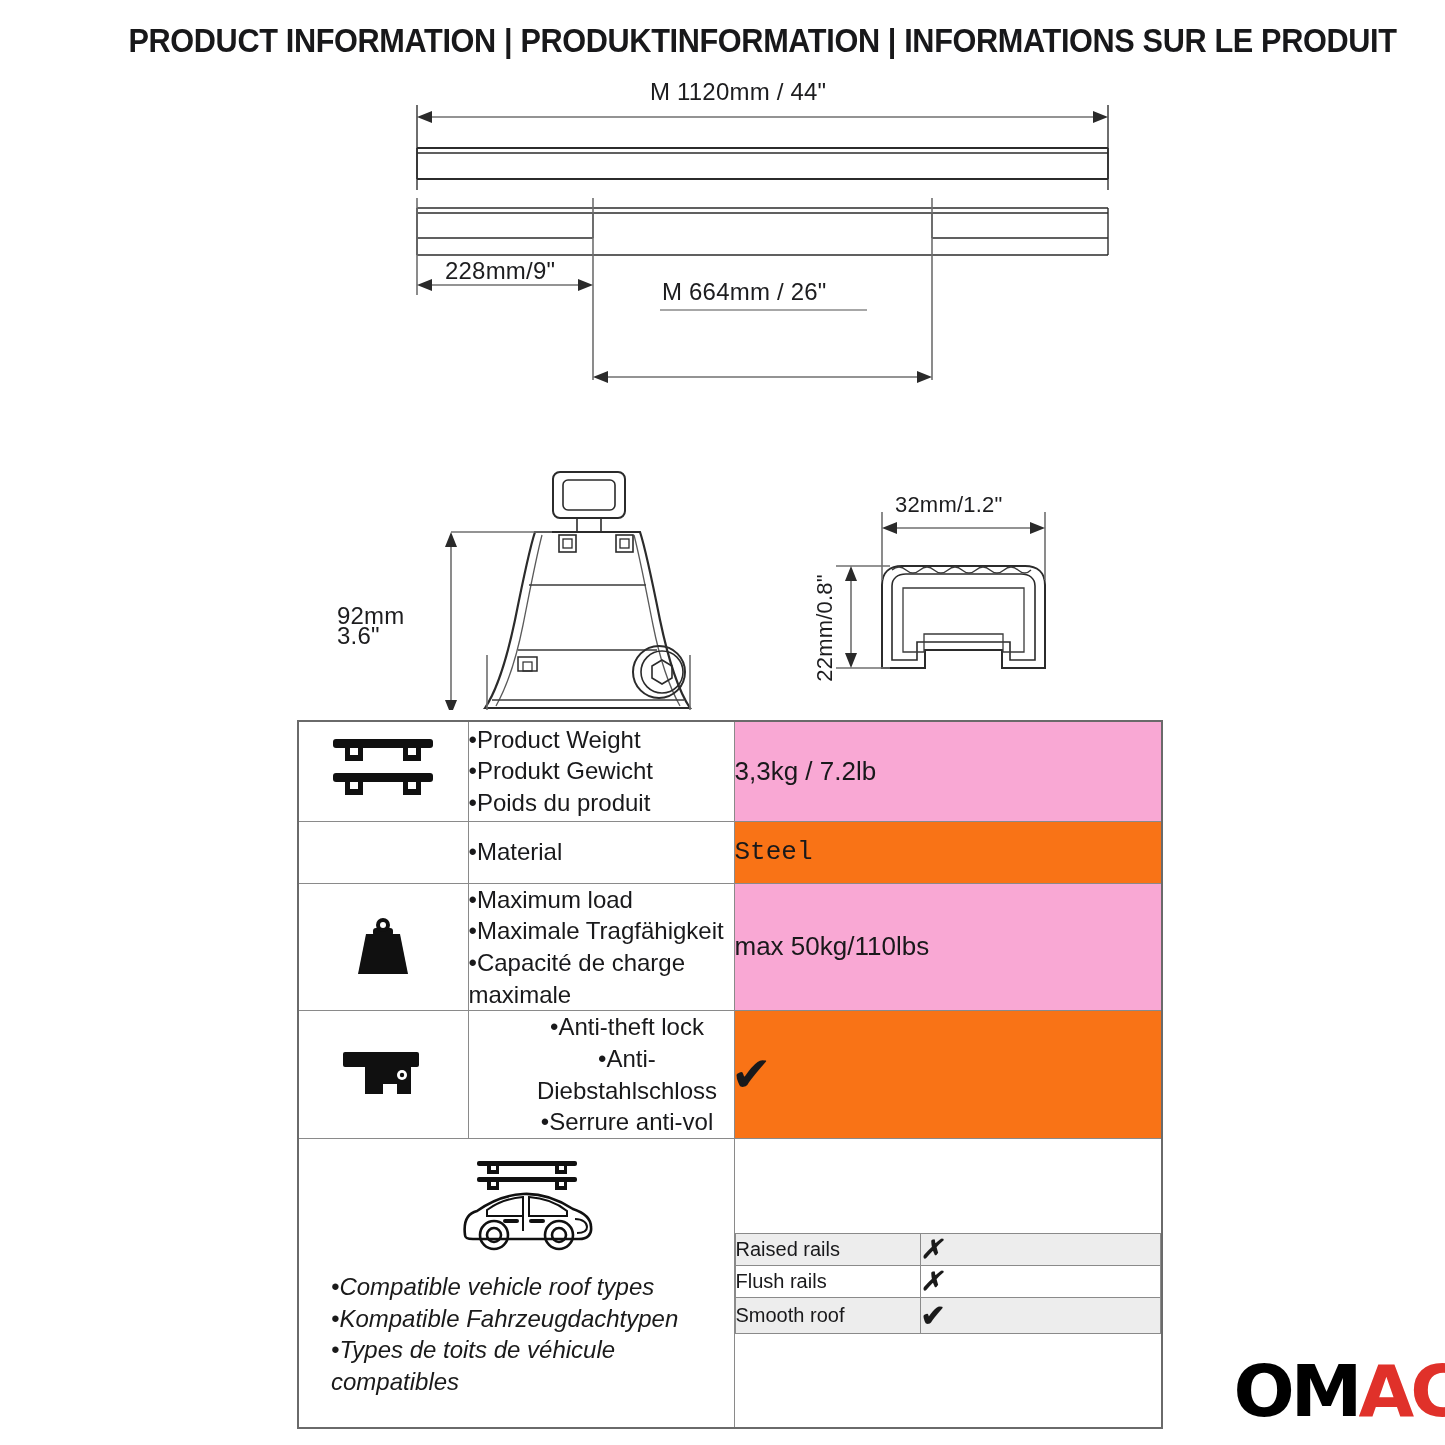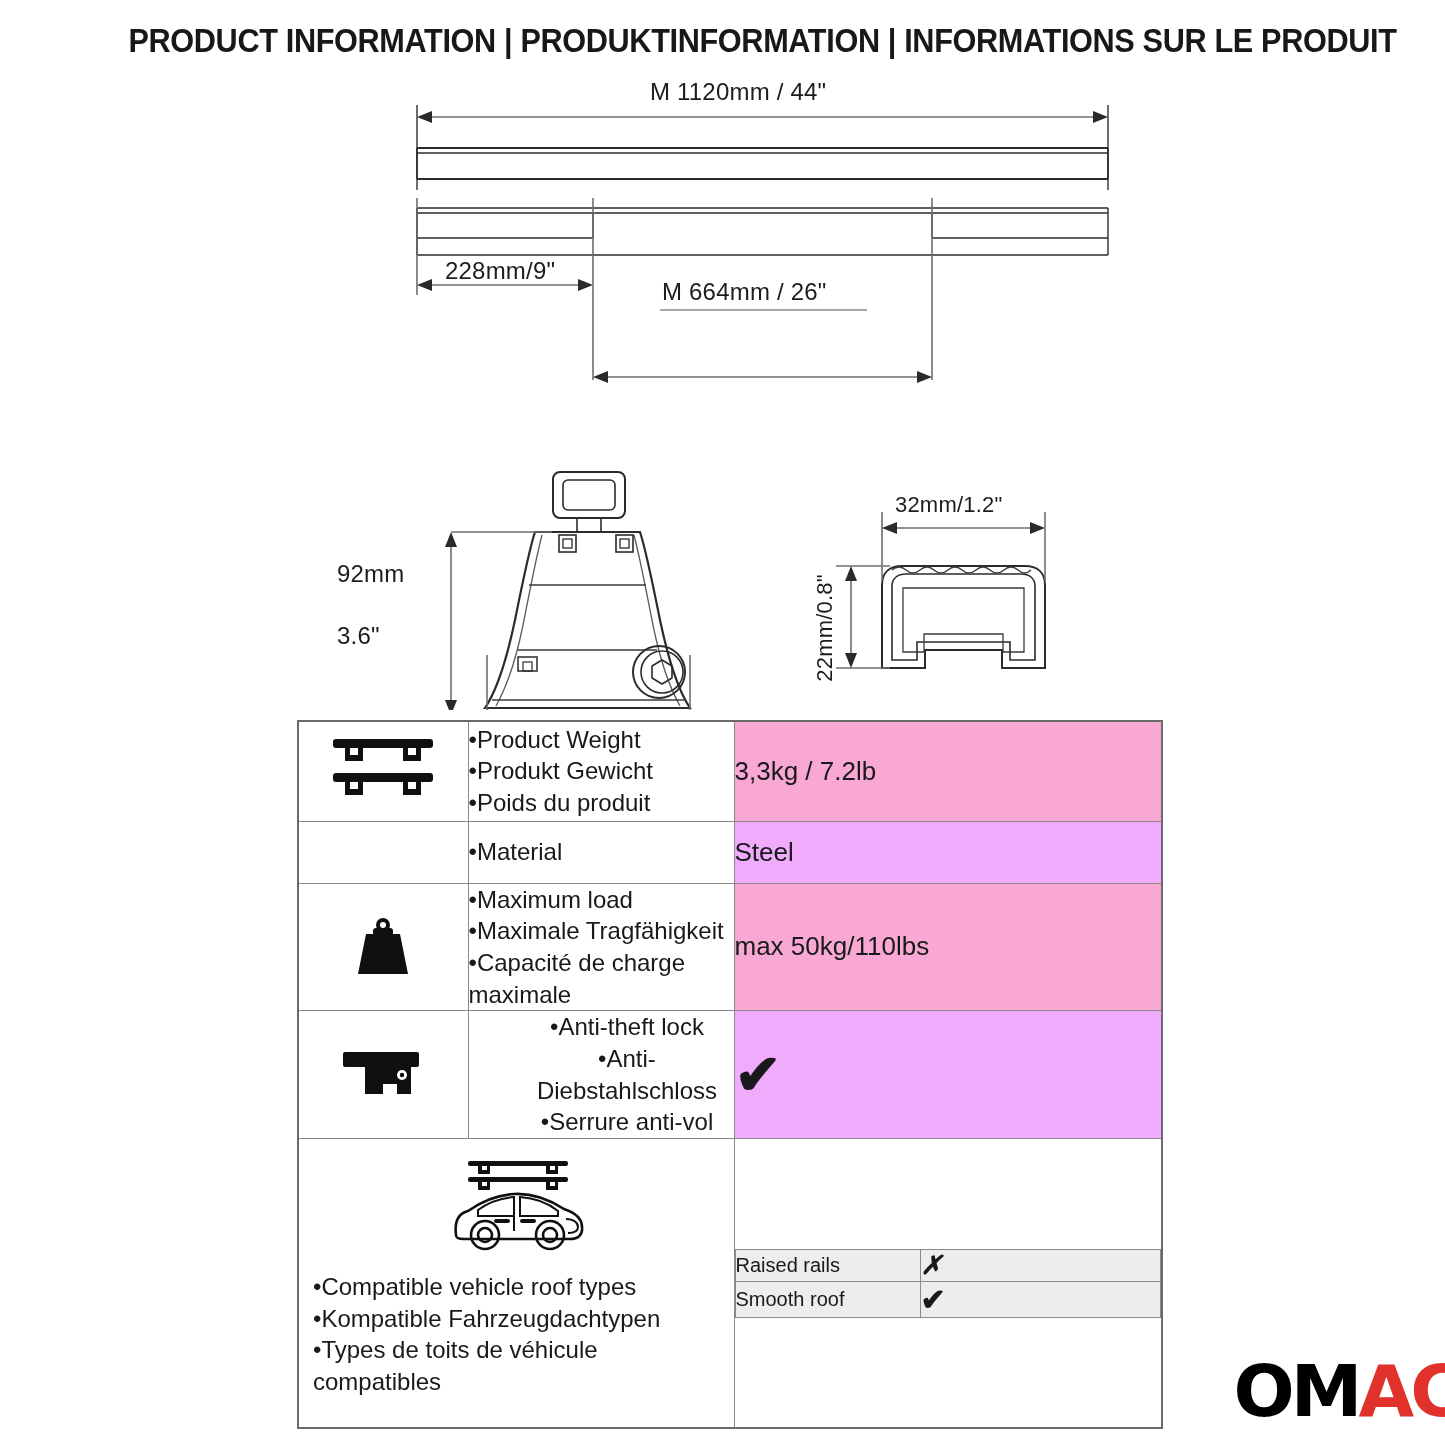--- a/index.html
+++ b/index.html
@@ -72,21 +72,21 @@
     padding: 10px 6px 10px 8px;
     color: #19191b;
   }
   .cell-label.center-icon-row { padding-left: 12px; }
   .cell-value {
     background: #f9a8d4;
     font-size: 26px;
     padding: 8px 0 8px 20px;
     color: #19191b;
   }
-  .cell-value.plain { background: #f0abfc; }
+  .cell-value.plain { background: #f97316; font-family: Liberation Mono, monospace; }
   .sub-table {
     width: 100%;
     border-collapse: collapse;
   }
   .sub-table td { border: 1px solid #8a8a8a; }
   .sub-label {
     width: 185px;
     font-size: 20px;
     padding: 18px 0 18px 14px;
     color: #19191b;
@@ -251,21 +251,21 @@
         <polygon points="811,588 805,573 817,573" fill="#2a2a2a" stroke="none"></polygon>
       </g>
     </svg>
 
     <div class="dimtext" style="left:610px; top:-2px;">M   1120mm / 44"</div>
 
     <div class="dimtext" style="left:405px; top:177px;">228mm/9"</div>
 
     <div class="dimtext" style="left:622px; top:198px;">M    664mm / 26"</div>
 
-    <div class="dimtext" style="left:297px; top:480px;">92mm</div>
+    <div class="dimtext" style="left:297px; top:522px;">92mm</div>
     <div class="dimtext" style="left:297px; top:542px;">3.6"</div>
 
     <div class="dimtext" style="left:443px; top:637px;">104mm / 4"</div>
 
     <div class="dimtext small" style="left:855px; top:412px;">32mm/1.2"</div>
 
     <div class="dimtext small" style="left:731px; top:535px; transform:rotate(-90deg); transform-origin:center;">22mm/0.8"</div>
   </div>
 
   <table id="spec-table">
@@ -336,21 +336,21 @@
         </td>
         <td class="cell-label center-icon-row" style="text-align:center; padding-left:52px;">
           <span class="bullet-line">•<span>Anti-theft lock</span></span>
           <span class="bullet-line">•<span>Anti-Diebstahlschloss</span></span>
           <span class="bullet-line">•<span>Serrure anti-vol</span></span>
         </td>
         <td class="cell-value plain big-check" colspan="2">✔</td>
       </tr>
 
       <tr style="height:290px;">
-        <td colspan="2" style="padding:14px 10px 14px 14px; vertical-align:top;">
+        <td colspan="2" style="padding:14px 10px 14px 32px; vertical-align:top;font-style:italic;">
           <div style="text-align:center;">
             <svg width="160" height="110" viewBox="0 0 160 110">
               <g fill="#101010">
                 <rect x="30" y="8" width="100" height="5" rx="2"></rect>
                 <rect x="40" y="13" width="12" height="8"></rect>
                 <rect x="44" y="13" width="5" height="4" fill="#fff"></rect>
                 <rect x="108" y="13" width="12" height="8"></rect>
                 <rect x="112" y="13" width="5" height="4" fill="#fff"></rect>
                 <rect x="30" y="24" width="100" height="5" rx="2"></rect>
                 <rect x="40" y="29" width="12" height="8"></rect>
@@ -384,20 +384,24 @@
           </div>
         </td>
         <td colspan="2" style="padding:0;">
           <table class="sub-table">
             <tbody>
               <tr>
                 <td class="sub-label shade">Raised rails</td>
                 <td class="sub-mark shade mark-cross">✗</td>
               </tr>
               <tr>
+                <td class="sub-label nosh">Flush rails</td>
+                <td class="sub-mark nosh mark-cross">✗</td>
+              </tr>
+              <tr>
                 <td class="sub-label shade">Smooth roof</td>
                 <td class="sub-mark shade mark-check">✔</td>
               </tr>
             </tbody>
           </table>
         </td>
       </tr>
 
     </tbody>
   </table>

